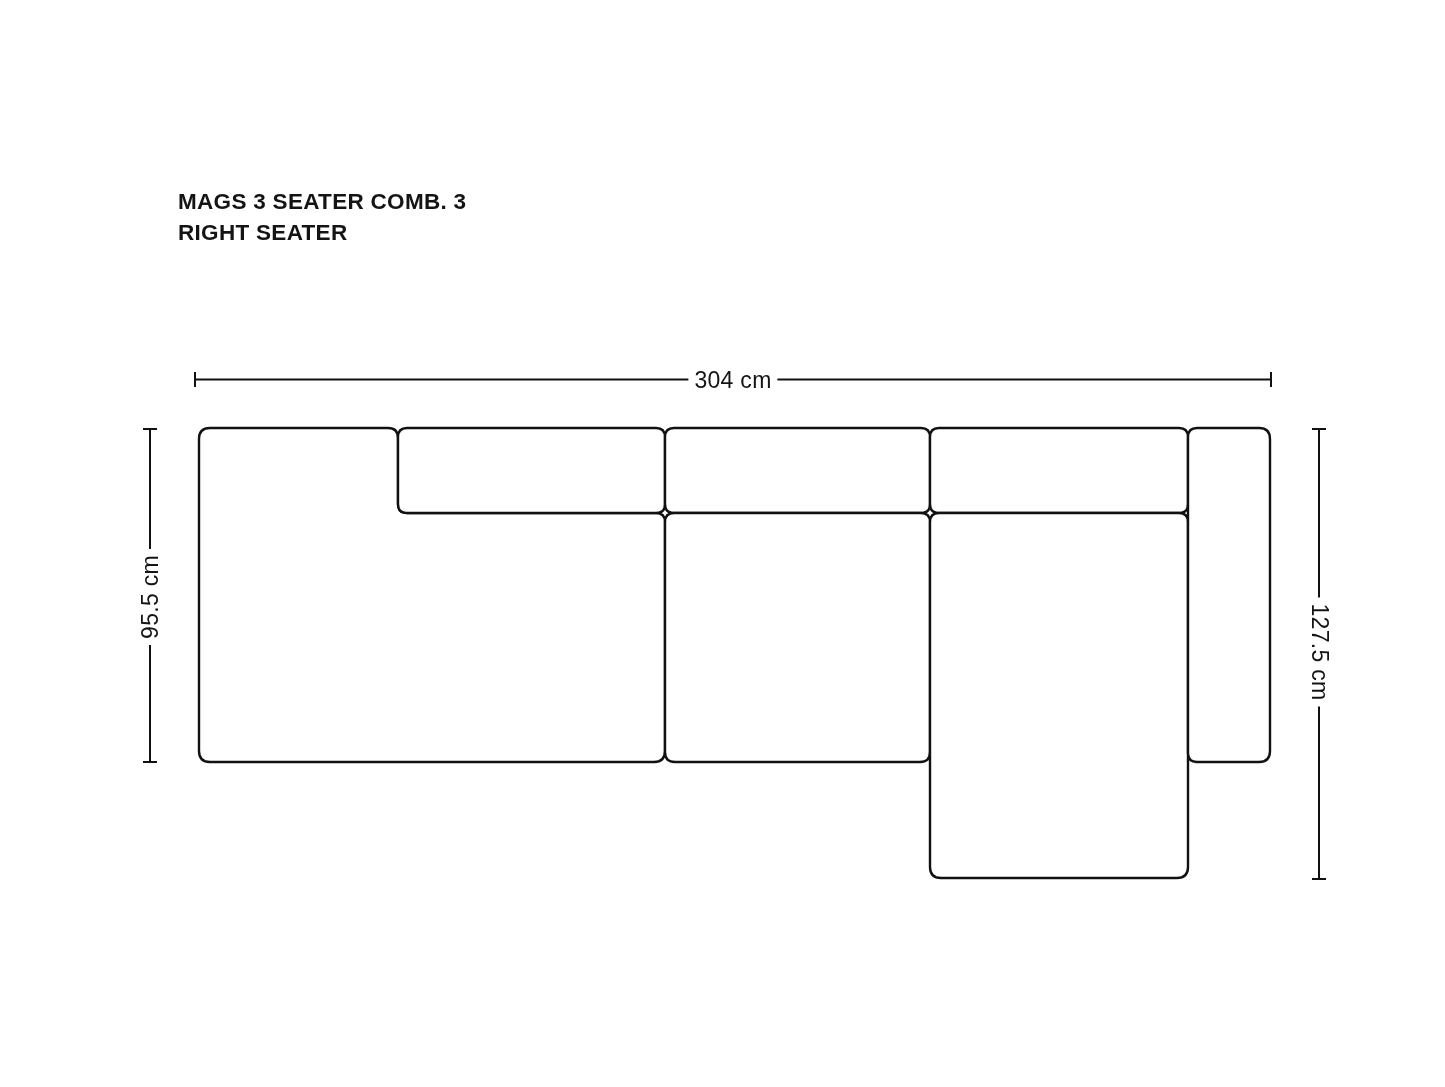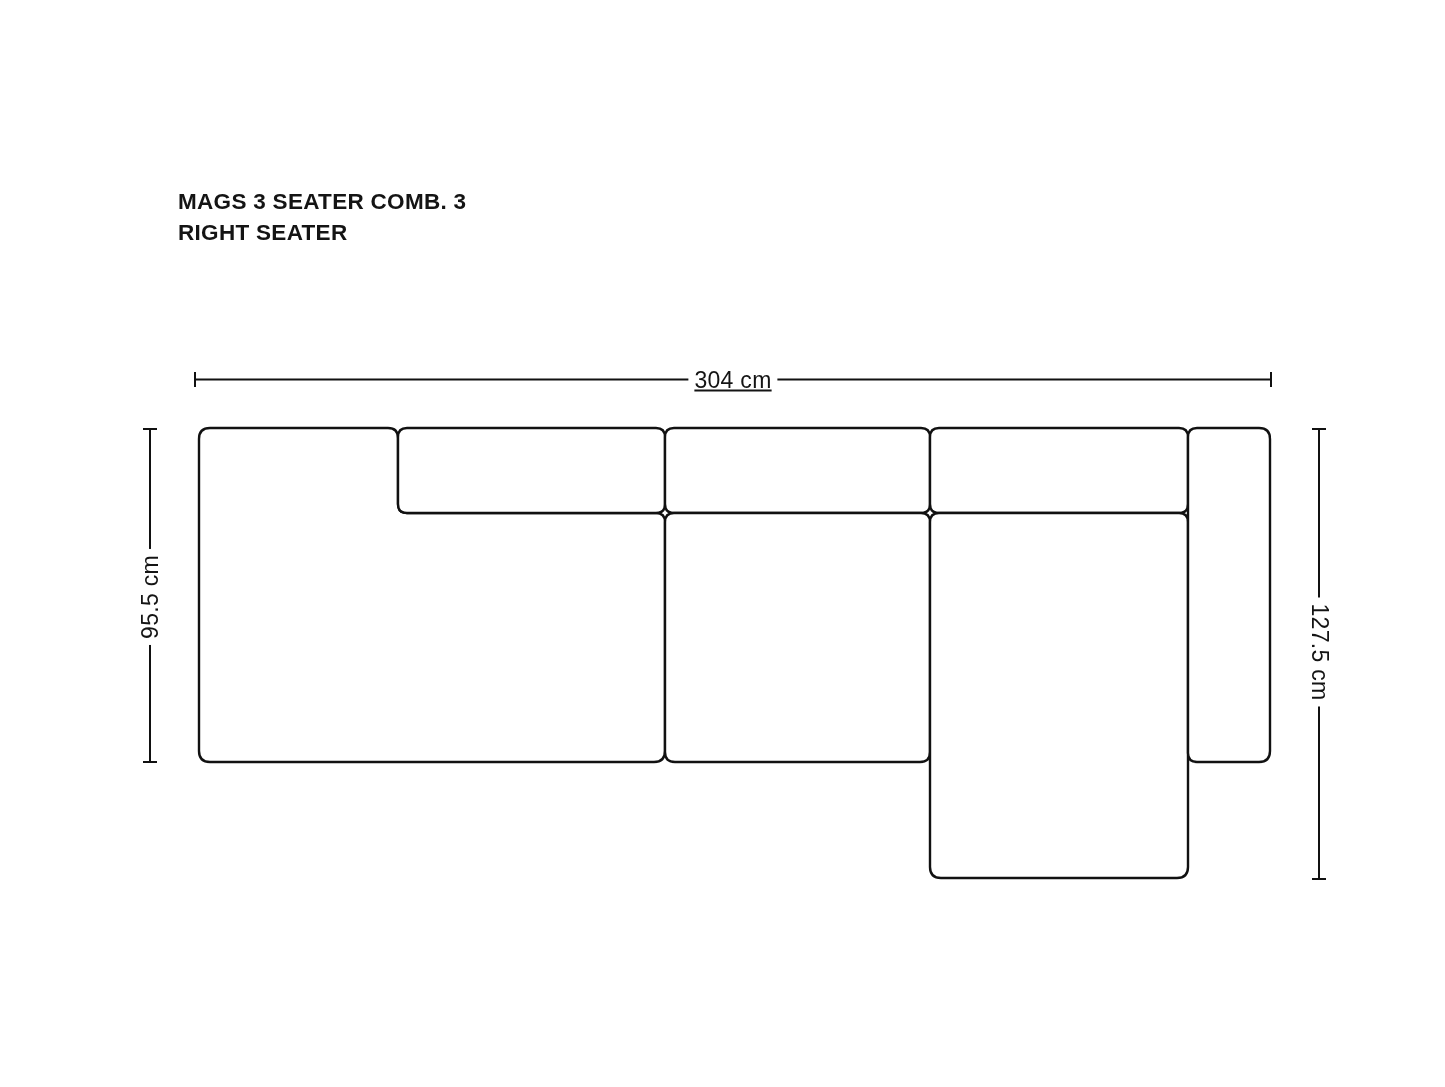--- a/index.html
+++ b/index.html
@@ -38,21 +38,20 @@
     letter-spacing: 0.3px;
     color: #141414;
     background: #ffffff;
     padding: 0 6px;
     white-space: nowrap;
   }
   .dim-label.horizontal {
     left: 733px;
     top: 380px;
     transform: translate(-50%, -50%);
-    text-decoration: underline;
   }
   .dim-label.rot-left {
     left: 150px;
     top: 597px;
     transform: translate(-50%, -50%) rotate(-90deg);
   }
   .dim-label.rot-right {
     left: 1319px;
     top: 652px;
     transform: translate(-50%, -50%) rotate(90deg);

